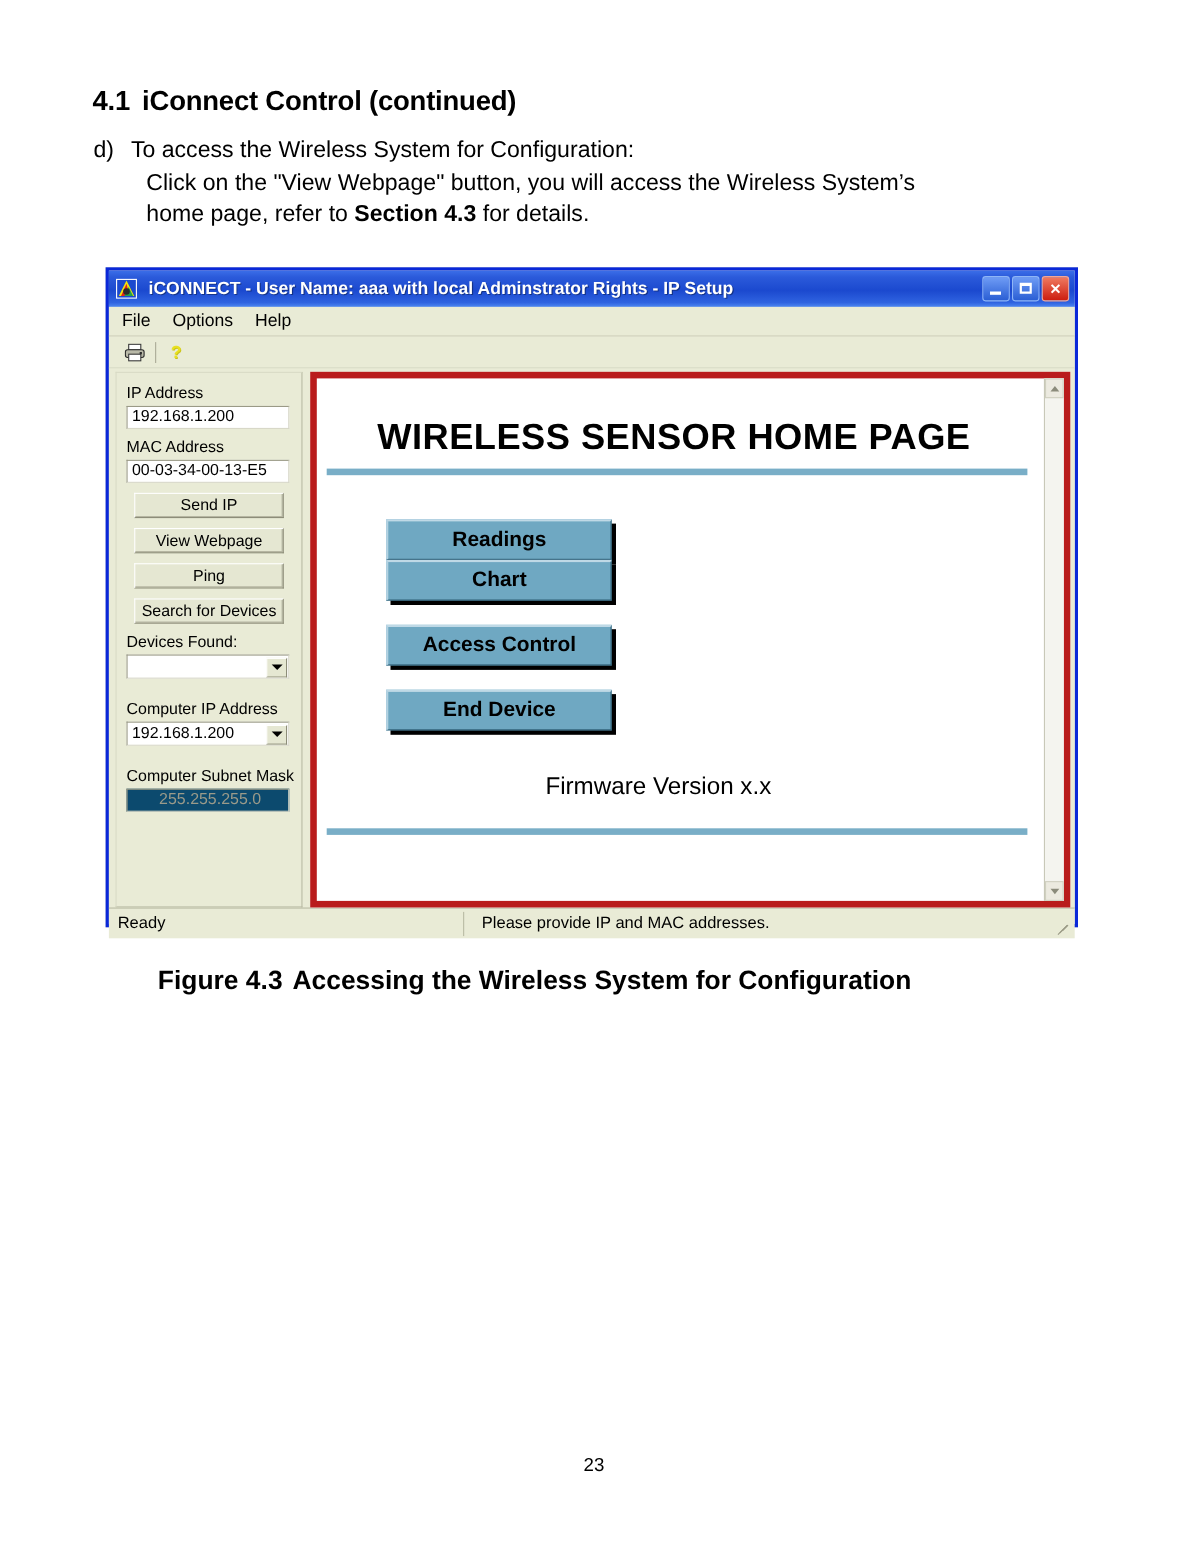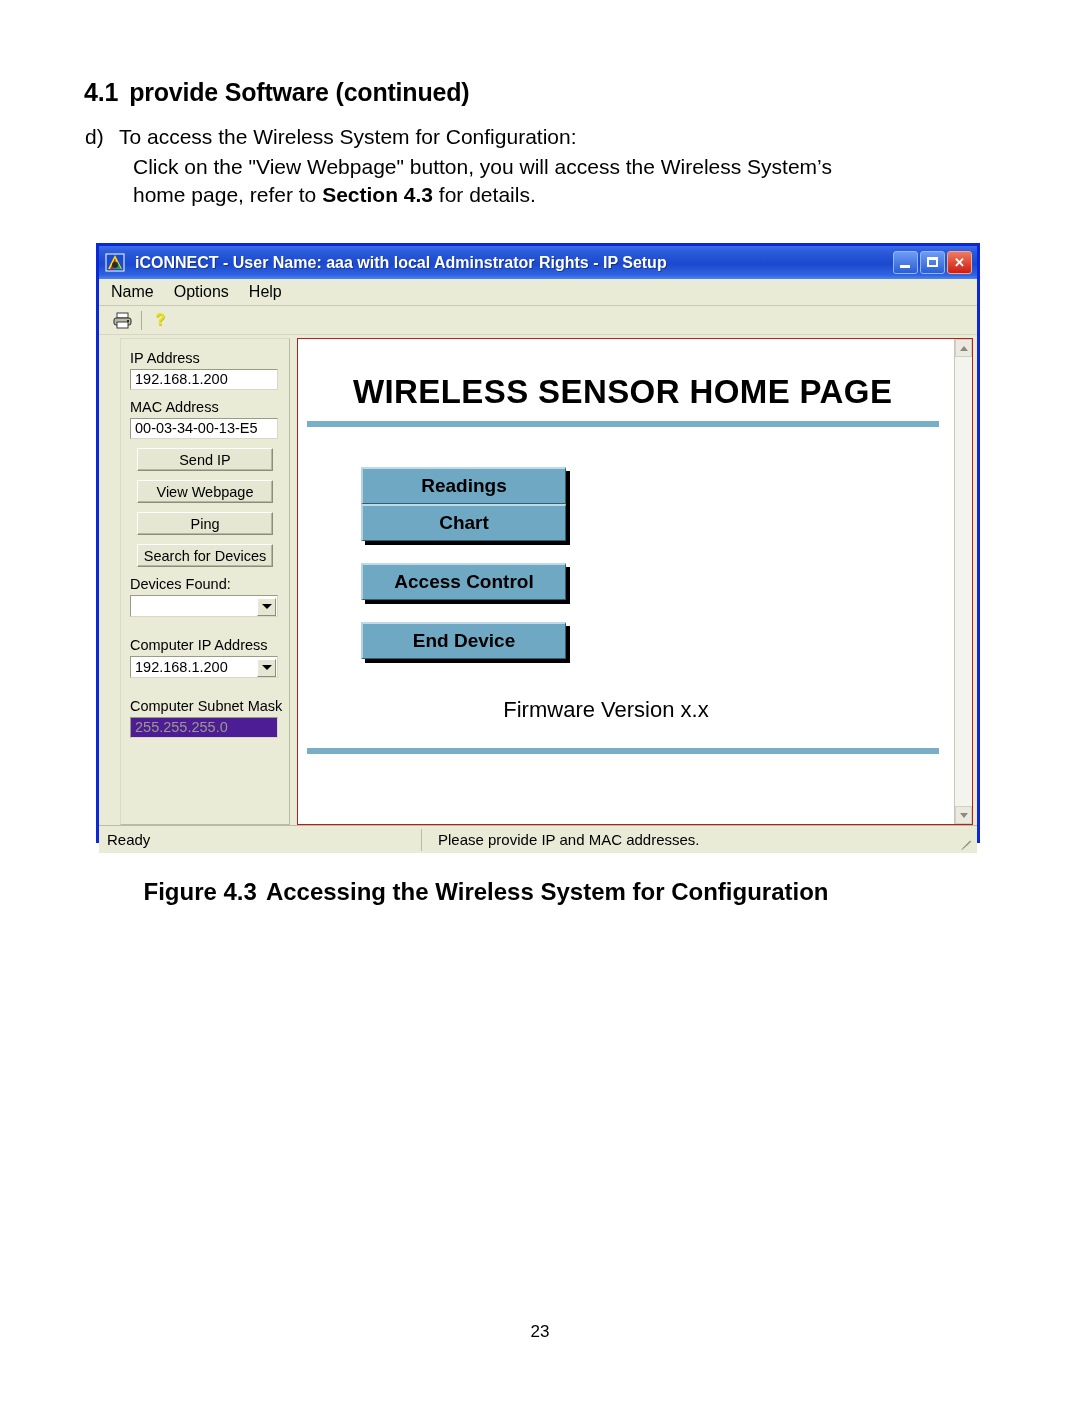--- a/index.html
+++ b/index.html
@@ -172,21 +172,20 @@
     width: 1px; height: 19px; background: #aaaa96; margin: 0 6px;
   }
 
   
   .win-body {
     height: 490px;
     display: flex;
     background: #e9ebd6;
     box-sizing: border-box;
     padding: 3px 0 0 6px;
-    margin-left: 15px;
   }
 
   
   .sidebar {
     width: 170px;
     flex: 0 0 auto;
     background: #e9ebd6;
     border: 1px solid #b9bba4;
     border-top-color: #d9dbc6;
     border-left-color: #d9dbc6;
@@ -208,22 +207,23 @@
     border-bottom-color: #d8d8c8;
     box-sizing: border-box;
     font-size: 14.5px;
     line-height: 19px;
     padding-left: 4px;
     margin-bottom: 9px;
     white-space: nowrap;
     overflow: hidden;
   }
   .text-field.disabled {
-    background: #4c1d95;
+    background: #0c4a6e;
     color: #9a9a8a;
+    text-align: center;
   }
   .sb-button {
     width: 136px;
     height: 23px;
     margin: 0 auto 9px auto;
     background: #e5e7d2;
     border: 1px solid #8d8d79;
     border-top-color: #ffffff;
     border-left-color: #ffffff;
     box-shadow: inset -1px -1px 0 #b6b6a2;
@@ -268,21 +268,21 @@
     border-top: 5px solid #000;
   }
   .spacer-18 { height: 20px; }
 
   
   .content-wrap {
     flex: 1 1 auto;
     margin-left: 7px;
     margin-right: 4px;
     background: #ffffff;
-    border: 1px solid #b91c1c;
+    border: 6px solid #b91c1c;
     box-sizing: border-box;
     display: flex;
     position: relative;
   }
   .page-area {
     flex: 1 1 auto;
     position: relative;
     overflow: hidden;
   }
   .home-title {
@@ -407,21 +407,21 @@
     width: 16px; height: 16px; flex: 0 0 auto; margin-right: 3px; position: relative;
   }
   .grip i {
     position: absolute; background: #9a9a86; height: 1px; transform: rotate(-45deg);
   }
 </style>
 </head>
 <body>
 
 <div class="doc-heading">
-  <span class="num">4.1</span><span>provide Software (continued)</span>
+  <span class="num">4.1</span><span>iConnect Control (continued)</span>
 </div>
 
 <div class="item-letter">d)</div>
 <div class="item-line1">To access the Wireless System for Configuration:</div>
 <div class="item-line2">Click on the "View Webpage" button, you will access the Wireless System’s</div>
 <div class="item-line3">
   <span>home page, refer to </span><b>Section 4.3</b><span> for details.</span>
 </div>
 
 <div class="app-window">
@@ -445,21 +445,21 @@
       <span class="win-btn">
           <i class="max-box"></i>
         </span>
       <span class="win-btn close">
           <span class="gl">✕</span>
         </span>
     </span>
   </div>
 
   <div class="menu-bar">
-    <span class="menu-item">Name</span>
+    <span class="menu-item">File</span>
     <span class="menu-item">Options</span>
     <span class="menu-item">Help</span>
   </div>
 
   <div class="toolbar">
     <span class="tb-btn">
       <svg width="19" height="17" viewBox="0 0 19 17">
         <rect x="4" y="1" width="11" height="5" fill="#ffffff" stroke="#3a3a3a" stroke-width="1"></rect>
         <rect x="1" y="6" width="17" height="7" rx="2" fill="#b9b9a8" stroke="#2b2b2b" stroke-width="1"></rect>
         <rect x="4" y="10" width="11" height="6" fill="#ffffff" stroke="#3a3a3a" stroke-width="1"></rect>

